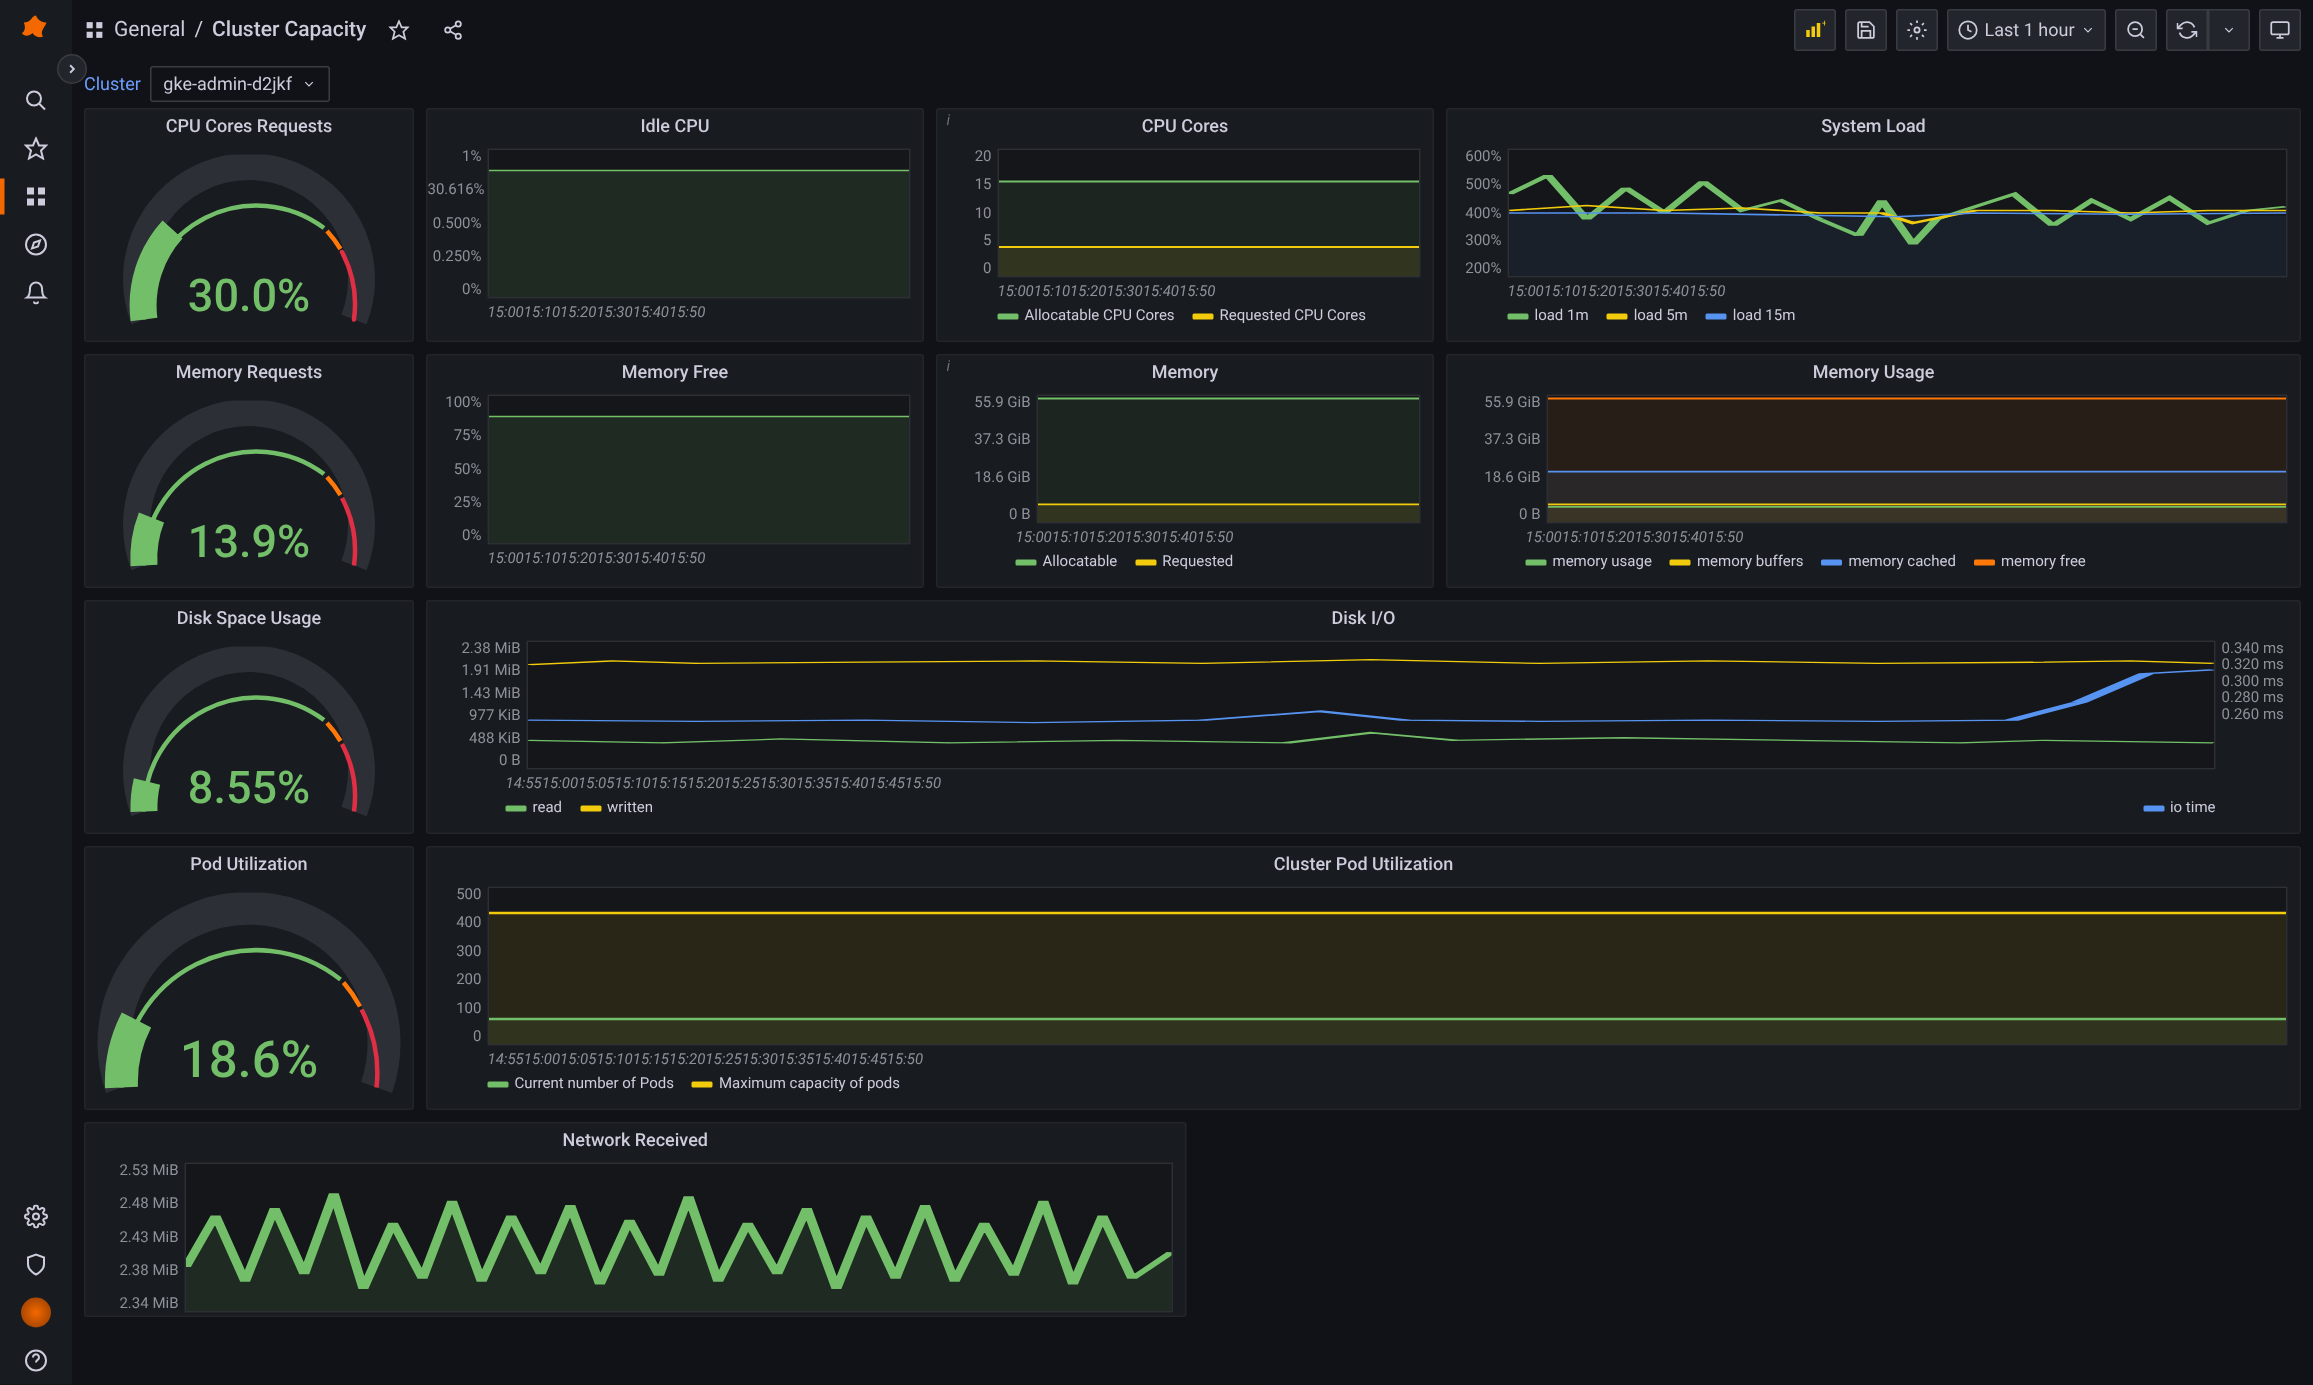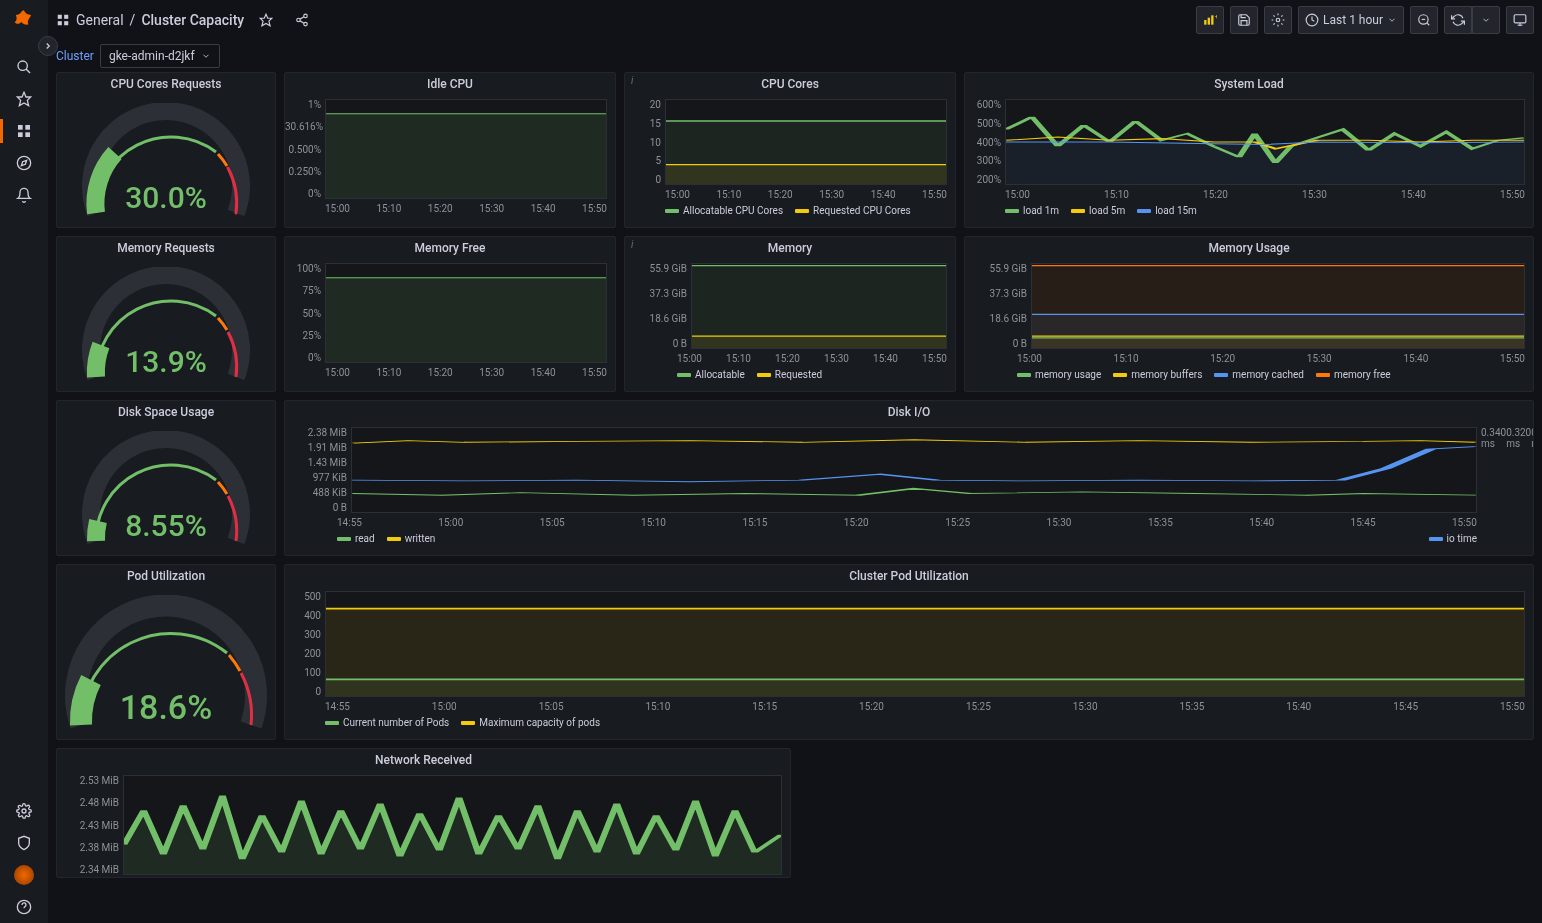--- a/index.html
+++ b/index.html
@@ -27,21 +27,21 @@
 .panel-info { position:absolute; left:6px; top:2px; color:#6b6f77; font-size:10px; font-style:italic;}
 .gauge-panel { height:156px;}
 .gauge-wrap { display:flex; flex-direction:column; align-items:center; justify-content:flex-end; height:130px; position:relative;}
 .gauge-value { font-size:30px; font-weight:500; color:#73bf69; position:absolute; bottom:8px; left:0; right:0; text-align:center;}
 .chart-panel { height:156px;}
 .chart-body { position:relative; height:100px; margin:6px 8px 0 40px;}
 .chart-body.leftwide { margin-left:66px;}
 .y-axis { position:absolute; left:-40px; top:0; bottom:0; width:36px; display:flex; flex-direction:column; justify-content:space-between; text-align:right; font-size:10px; color:#8e9199;}
 .y-axis.wide { left:-52px; width:48px;}
 .plot { position:absolute; inset:0; background:#141619; border:1px solid #2c2f35;}
-.x-axis { display:flex; justify-content:space-between; font-size:10px; color:#8e9199; margin:4px 8px 0 40px; height:12px;}
+.x-axis { display:flex; justify-content:flex-start; font-size:10px; color:#8e9199; margin:4px 8px 0 40px; height:12px;font-style:italic;}
 .x-axis.leftwide { margin-left:52px;}
 .legend { display:flex; gap:12px; font-size:10px; padding:4px 8px 0 40px; align-items:center;}
 .legend.leftwide{padding-left:52px;}
 .legend-item { display:flex; align-items:center; gap:4px; color:#ccccdc;}
 .legend-swatch { width:14px; height:4px; border-radius:1px;}
 .row2 { display:grid; grid-template-columns:220px 1fr; gap:8px; margin-top:8px;}
 .wide-panel { height:156px;}
 .bottom-row { display:grid; grid-template-columns:1fr 1fr; gap:8px; margin-top:8px;}
 .net-panel { height:130px;}
 svg.plotsvg{position:absolute;inset:0;width:100%;height:100%;}
@@ -494,21 +494,21 @@
     <div class="panel-title">Disk I/O</div>
     <div class="chart-body leftwide" style="height:86px;margin-right:56px;">
       <div class="y-axis wide">
         <span>2.38 MiB</span>
             <span>1.91 MiB</span>
             <span>1.43 MiB</span>
             <span>977 KiB</span>
             <span>488 KiB</span>
             <span>0 B</span>
       </div>
-      <div style="position:absolute;right:-56px;top:0;bottom:0;width:52px;display:flex;justify-content:space-between;text-align:left;font-size:10px;color:#8e9199;">
+      <div style="position:absolute;right:-56px;top:0;bottom:0;width:52px;display:flex;flex-direction:column;justify-content:flex-start;text-align:left;font-size:10px;color:#8e9199;">
         <span>0.340 ms</span>
             <span>0.320 ms</span>
             <span>0.300 ms</span>
             <span>0.280 ms</span>
             <span>0.260 ms</span>
       </div>
       <div class="plot">
             <svg class="plotsvg" viewBox="0 0 100 100" preserveAspectRatio="none">
         <polyline points="0,18 5,15 10,17 20,16 30,15 40,17 50,14 60,17 70,15 80,17 90,16 95,15 100,17" fill="none" stroke="#f2cc0c" stroke-width="1"></polyline>
         <polyline points="0,78 8,80 15,77 25,80 35,78 45,80 50,72 55,78 65,76 75,78 85,80 90,78 100,80" fill="none" stroke="#73bf69" stroke-width="1"></polyline>

